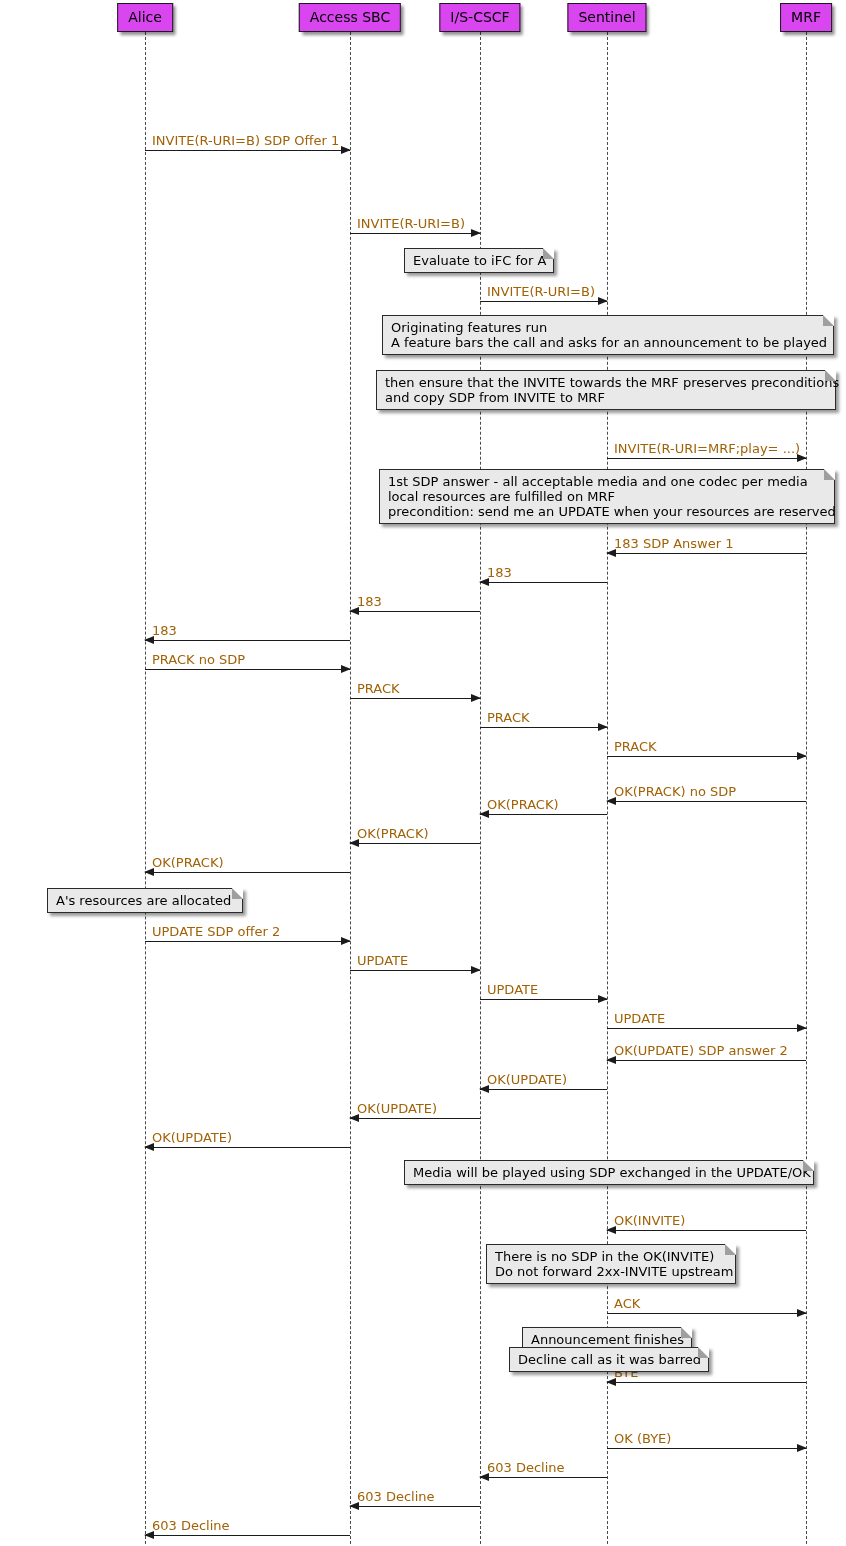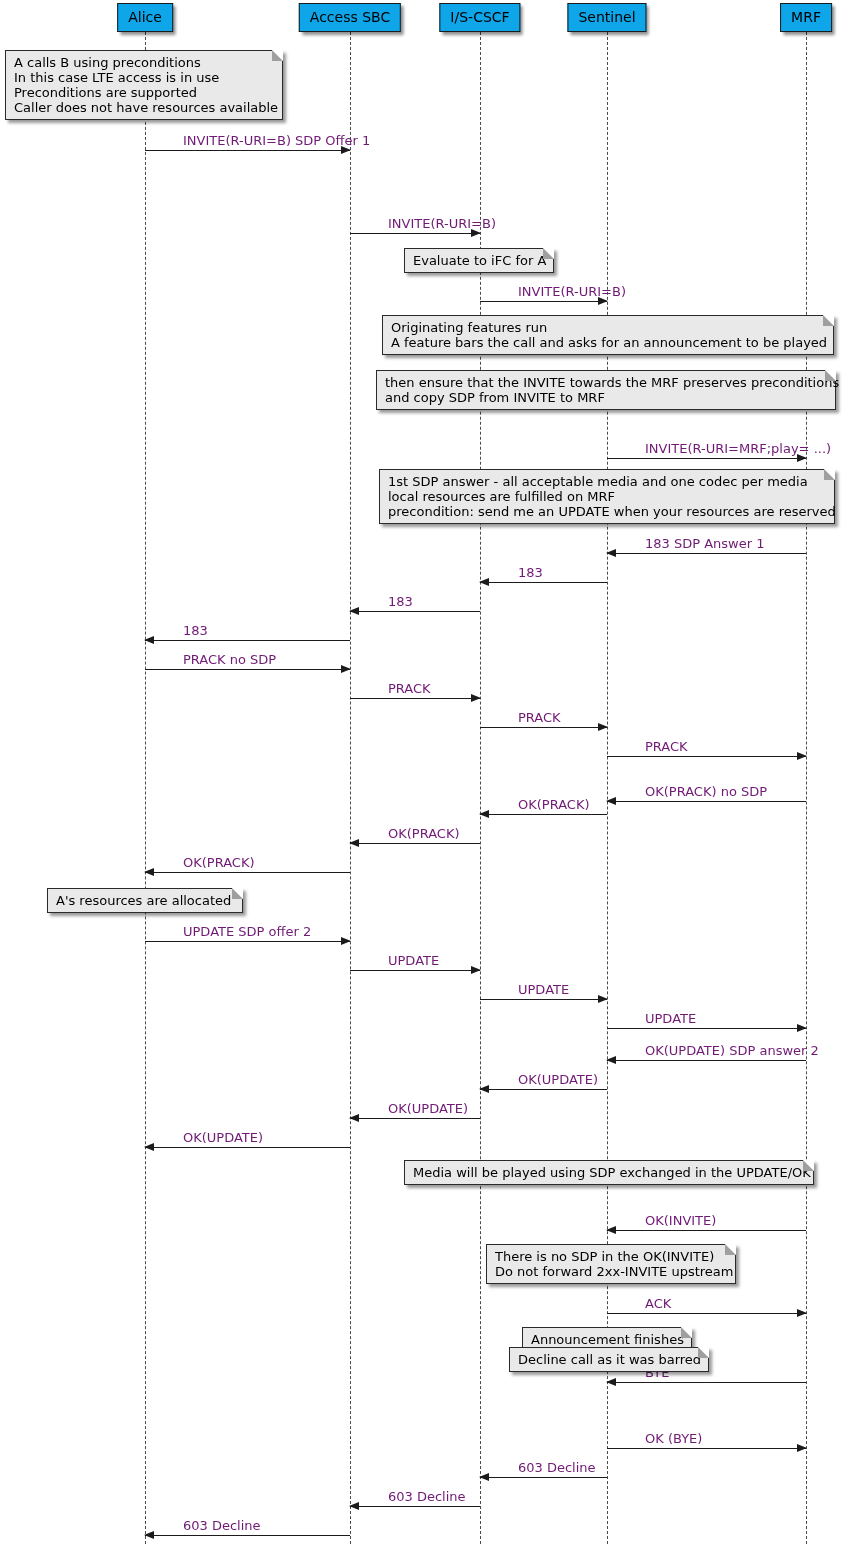--- a/index.html
+++ b/index.html
@@ -1,28 +1,28 @@
 <!DOCTYPE html>
 <html><head>
 <meta charset="utf-8">
 <style>
   html,body{margin:0;padding:0;background:#ffffff;}
   #diagram{position:relative;width:846px;height:1546px;background:#ffffff;overflow:hidden;
     font-family:"DejaVu Sans","Liberation Sans",sans-serif;color:#000;}
   .lifeline{position:absolute;top:32px;bottom:2px;width:0;border-left:1px dashed #4a4a4a;z-index:1;}
-  .participant{position:absolute;top:3px;transform:translateX(-50%);background:#0ea5e9;
+  .participant{position:absolute;top:3px;transform:translateX(-50%);background:#d946ef;
     border:1.5px solid #1b1b1b;box-shadow:3px 3px 3px rgba(0,0,0,.45);padding:5px 10px;
     font-size:14px;white-space:nowrap;z-index:4;line-height:17px;}
   .note{position:absolute;background:#e9e9e9;border:1px solid #2a2a2a;
     box-shadow:3px 3px 3px rgba(0,0,0,.40);padding:4px 8px;font-size:13px;line-height:15px;
     white-space:nowrap;z-index:3;box-sizing:border-box;}
   .note .fold{position:absolute;top:-1px;right:-1px;width:0;height:0;display:block;
     border-style:solid;border-width:0 11px 11px 0;border-color:#ffffff #ffffff #9f9f9f #9f9f9f;}
   .msg{position:absolute;height:21px;font-size:13px;z-index:2;}
-  .msg .lbl{position:absolute;bottom:6px;left:7px;white-space:nowrap;color:#701a75;margin-left:31px;}
+  .msg .lbl{position:absolute;bottom:6px;left:7px;white-space:nowrap;color:#a16207;}
   .msg .line{position:absolute;display:block;left:0;right:0;bottom:3px;border-top:1px solid #1b1b1b;}
   .msg .head{position:absolute;display:block;width:0;height:0;bottom:0;
     border-top:4px solid transparent;border-bottom:4px solid transparent;}
   .msg.right .head{right:-1px;border-left:10px solid #1b1b1b;}
   .msg.left  .head{left:-1px;border-right:10px solid #1b1b1b;}
   .nl{white-space:nowrap;}
 </style>
 </head>
 <body>
 
@@ -33,27 +33,20 @@
   <i class="lifeline" style="left:480px"></i>
   <i class="lifeline" style="left:607px"></i>
   <i class="lifeline" style="left:806px"></i>
 
   <div class="participant" style="left:145px">Alice</div>
   <div class="participant" style="left:350px">Access SBC</div>
   <div class="participant" style="left:480px">I/S-CSCF</div>
   <div class="participant" style="left:607px">Sentinel</div>
   <div class="participant" style="left:806px">MRF</div>
 
-  <div class="note" style="left:5px;top:50px;width:278px">
-    <i class="fold"></i>
-    <div class="nl">A calls B using preconditions</div>
-    <div class="nl">In this case LTE access is in use</div>
-    <div class="nl">Preconditions are supported</div>
-    <div class="nl">Caller does not have resources available</div>
-  </div>
 
 
   <div class="note" style="left:404px;top:248px;width:150px">
     <i class="fold"></i>
     <div class="nl">Evaluate to iFC for A</div>
   </div>
 
   <div class="note" style="left:382px;top:315px;width:452px">
     <i class="fold"></i>
     <div class="nl">Originating features run</div>

